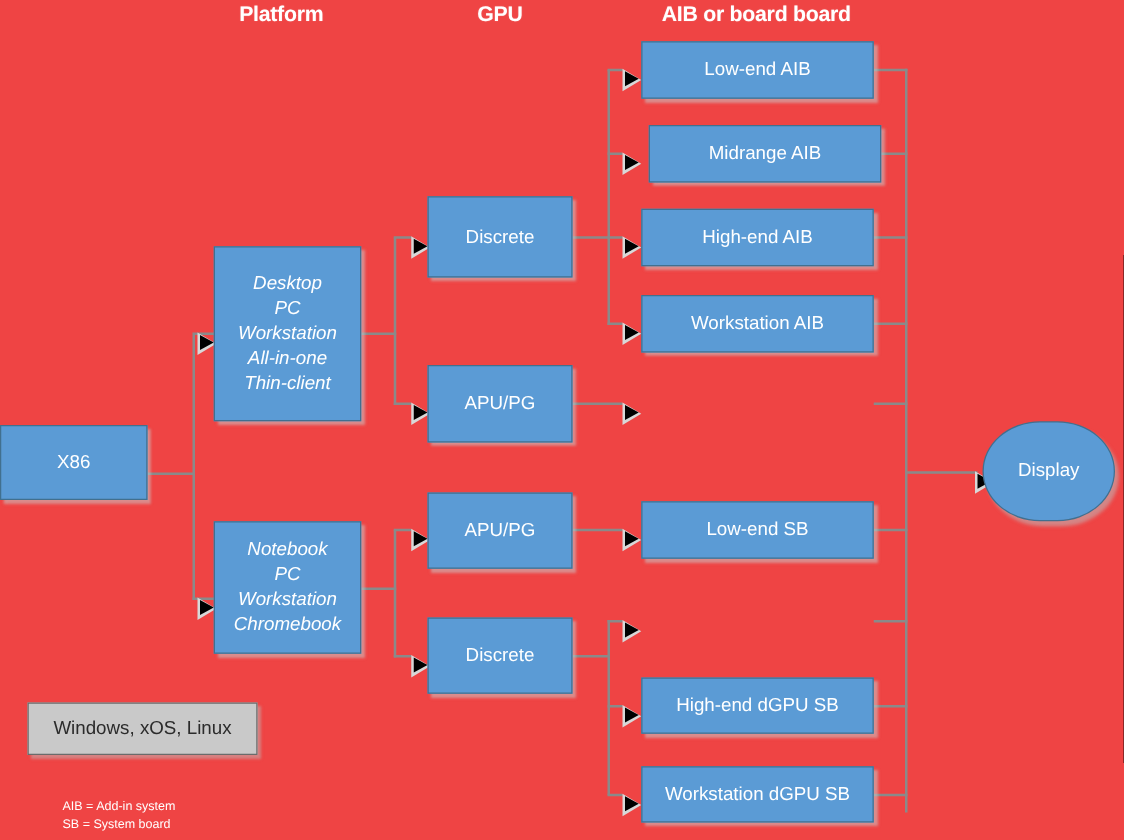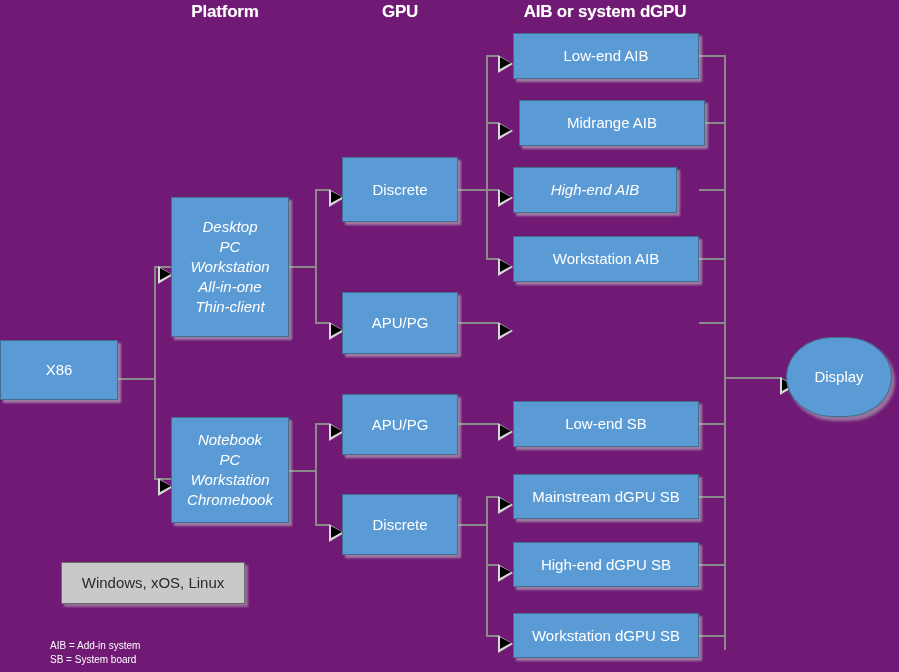--- a/index.html
+++ b/index.html
@@ -4,21 +4,21 @@
 <style>
   html, body {
     margin: 0;
     padding: 0;
     background: #000000;
   }
   #canvas {
     position: relative;
     width: 899px;
     height: 672px;
-    background: #701a75;
+    background: #ef4444;
     overflow: hidden;
     font-family: "Liberation Sans", sans-serif;
   }
 
   
   .col-header {
     position: absolute;
     color: #ffffff;
     font-size: 17px;
     font-weight: 600;
@@ -49,21 +49,20 @@
   .node.display {
     border-radius: 46px / 40px;
     box-shadow: 3px 4px 3px rgba(190,190,190,0.55);
   }
   .node.os {
     background: #C9C9C9;
     border: 1.5px solid #6b6b6b;
     color: #2b2b2b;
     font-size: 15px;
     box-shadow: 3px 3px 2px rgba(190,190,190,0.5);
-    margin-left: 39px;
   }
 
   
   .hline, .vline {
     position: absolute;
     background: #8a8a8a;
     z-index: 2;
   }
   .hline { height: 2px; }
   .vline { width: 2px; }
@@ -108,21 +107,21 @@
   }
   .legend div { display: block; }
 </style>
 </head>
 <body>
 
 <div id="canvas">
 
   <div class="col-header" style="left:170px; top:2px; width:110px;">Platform</div>
   <div class="col-header" style="left:355px; top:2px; width:90px;">GPU</div>
-  <div class="col-header" style="left:510px; top:2px; width:190px;">AIB or system dGPU</div>
+  <div class="col-header" style="left:510px; top:2px; width:190px;">AIB or board board</div>
 
   <div class="node" style="left:0px; top:340px; width:118px; height:60px;">X86</div>
 
   <div class="hline" style="left:118px; top:378px; width:38px;"></div>
   <div class="vline" style="left:154px; top:268px; height:212px;"></div>
   <div class="hline" style="left:154px; top:266px; width:22px;"></div>
   <div class="hline" style="left:154px; top:478px; width:22px;"></div>
   <div class="arrow" style="left:158px; top:266px;"></div>
   <div class="arrow" style="left:158px; top:478px;"></div>
 
@@ -177,24 +176,23 @@
   <div class="vline" style="left:486px; top:496px; height:140px;"></div>
   <div class="hline" style="left:486px; top:496px; width:12px;"></div>
   <div class="hline" style="left:486px; top:564px; width:12px;"></div>
   <div class="hline" style="left:486px; top:635px; width:12px;"></div>
   <div class="arrow" style="left:498px; top:496px;"></div>
   <div class="arrow" style="left:498px; top:564px;"></div>
   <div class="arrow" style="left:498px; top:635px;"></div>
 
   <div class="node" style="left:513px; top:33px; width:186px; height:46px;">Low-end AIB</div>
   <div class="node" style="left:519px; top:100px; width:186px; height:46px;">Midrange AIB</div>
-  <div class="node" style="left:513px; top:167px; width:164px; height:46px;font-style:italic;">High-end AIB</div>
+  <div class="node" style="left:513px; top:167px; width:186px; height:46px;">High-end AIB</div>
   <div class="node" style="left:513px; top:236px; width:186px; height:46px;">Workstation AIB</div>
   <div class="node" style="left:513px; top:401px; width:186px; height:46px;">Low-end SB</div>
-  <div class="node" style="left:513px; top:474px; width:186px; height:45px;">Mainstream dGPU SB</div>
   <div class="node" style="left:513px; top:613px; width:186px; height:45px;">Workstation dGPU SB</div>
   <div class="node" style="left:513px; top:542px; width:186px; height:45px;">High-end dGPU SB</div>
 
   <div class="vline" style="left:724px; top:55px; height:595px;"></div>
   <div class="hline" style="left:699px; top:55px; width:27px;"></div>
   <div class="hline" style="left:699px; top:122px; width:27px;"></div>
   <div class="hline" style="left:699px; top:189px; width:27px;"></div>
   <div class="hline" style="left:699px; top:258px; width:27px;"></div>
   <div class="hline" style="left:699px; top:322px; width:27px;"></div>
   <div class="hline" style="left:699px; top:423px; width:27px;"></div>

